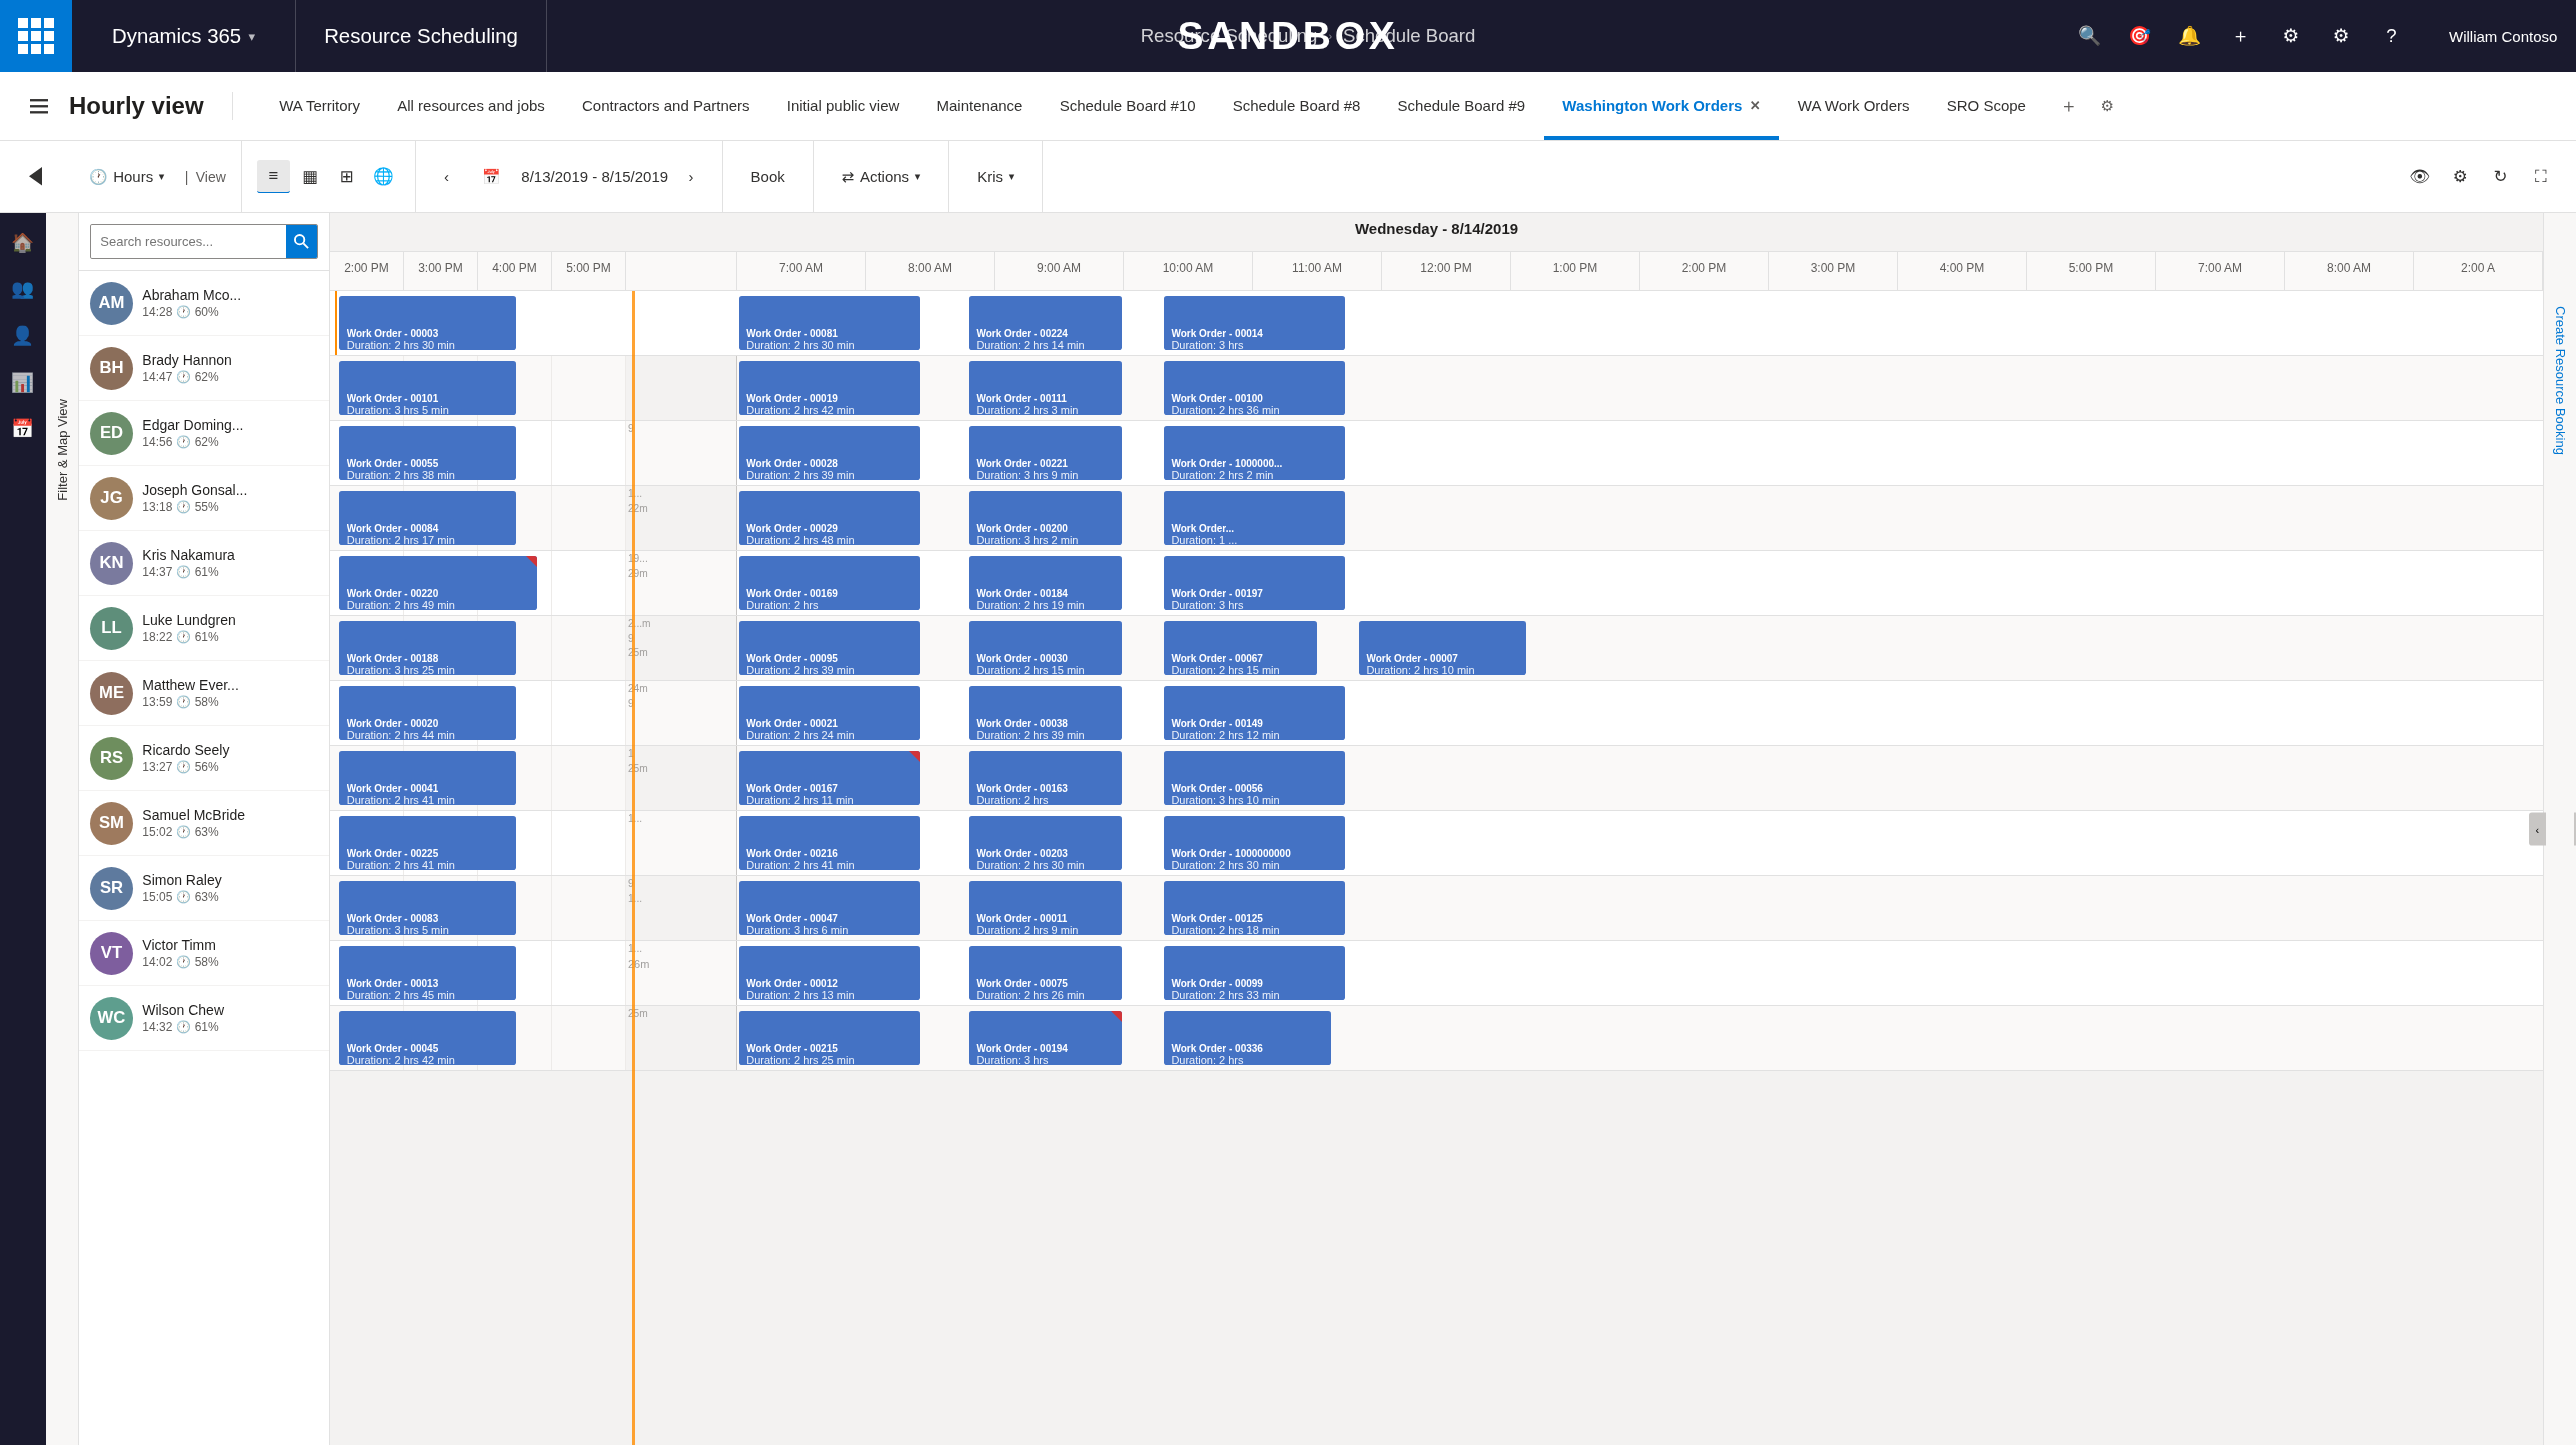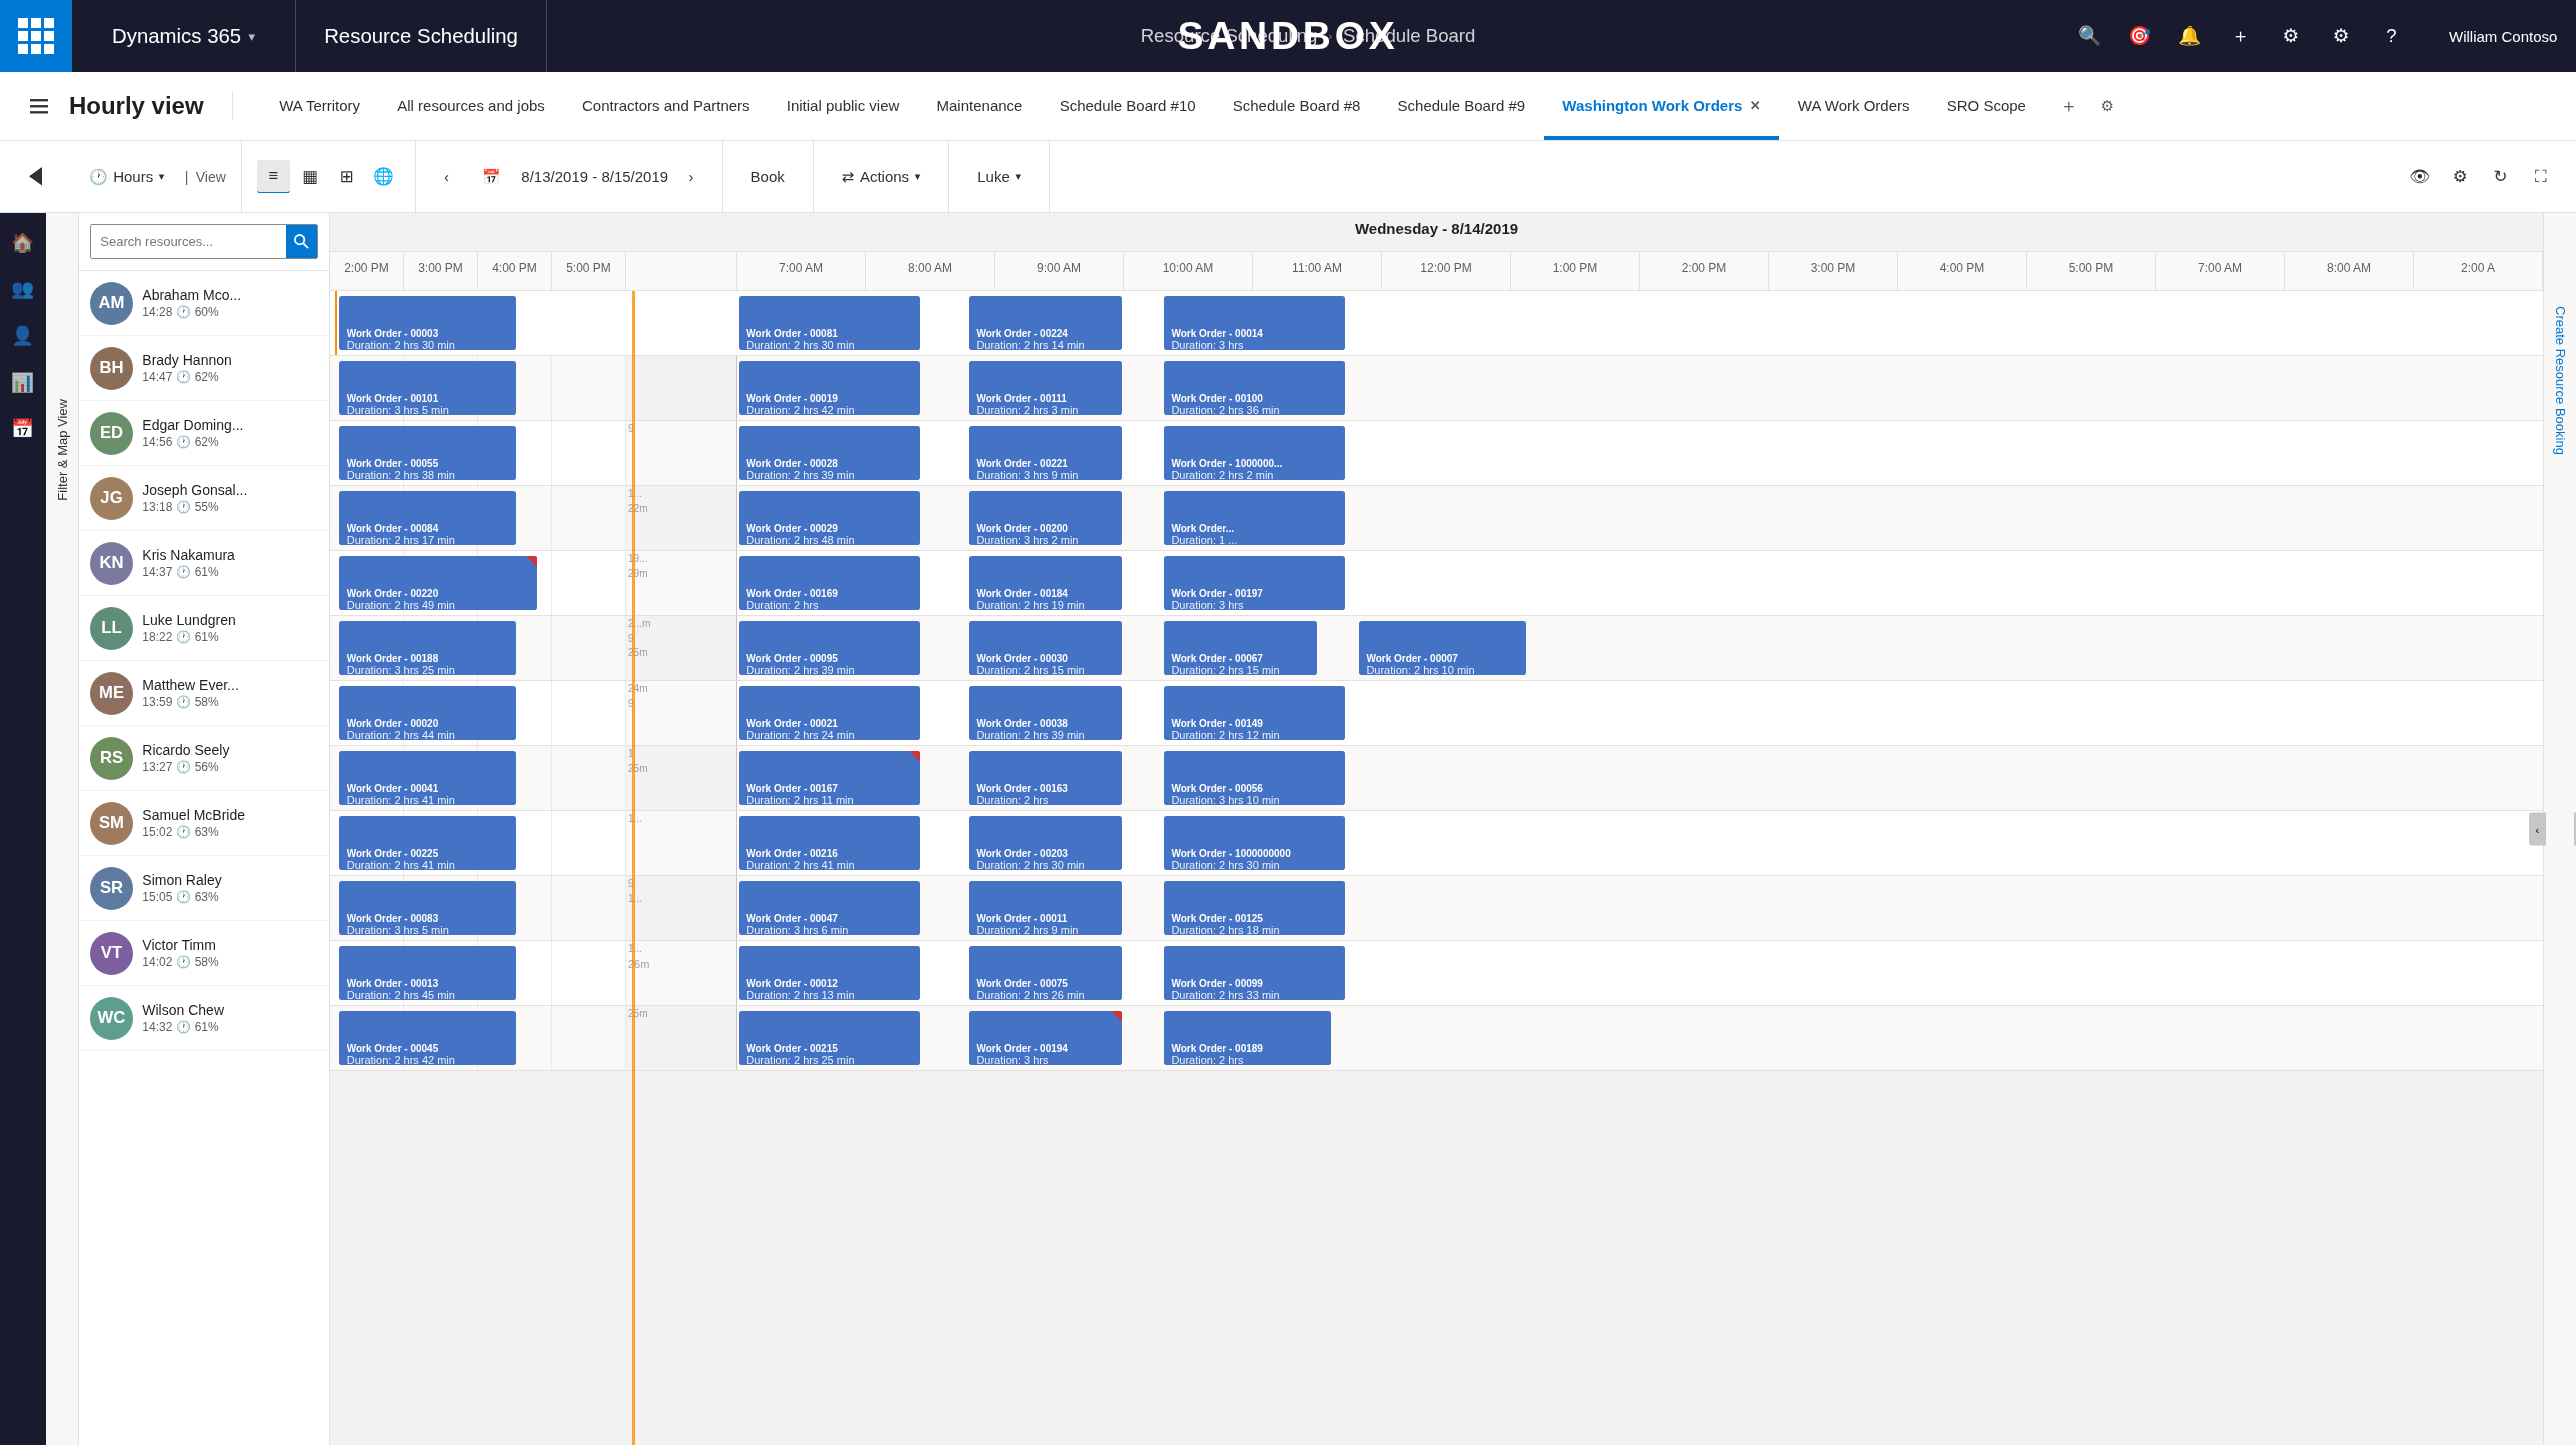--- a/index.html
+++ b/index.html
@@ -286,21 +286,21 @@
   </div>
   <div class="toolbar-group">
     <div class="toolbar-btn">
       <span>⇄</span>
       <span>Actions</span>
       <span class="chevron">▾</span>
     </div>
   </div>
   <div class="toolbar-group">
     <div class="toolbar-btn">
-      <span>Luke</span>
+      <span>Kris</span>
       <span class="chevron">▾</span>
     </div>
   </div>
   <div class="toolbar-spacer"></div>
   <div class="toolbar-right-icons">
     <div class="view-icon-btn">👁</div>
     <div class="view-icon-btn">⚙</div>
     <div class="view-icon-btn">↻</div>
     <div class="view-icon-btn">⛶</div>
   </div>
@@ -846,21 +846,21 @@
         <div style="position:relative; flex:1;">
           <div class="work-order-block" style="position:absolute; left:1.9px; top:4.6px; width:181px; height:54px; background:#4472c4;">
             <div class="wo-title">Work Order - 00215</div>
             <div class="wo-duration">Duration: 2 hrs 25 min</div>
           </div>
           <div class="work-order-block red-corner" style="position:absolute; left:232px; top:4.6px; width:153px; height:54px; background:#4472c4;">
             <div class="wo-title">Work Order - 00194</div>
             <div class="wo-duration">Duration: 3 hrs</div>
           </div>
           <div class="work-order-block" style="position:absolute; left:427px; top:4.6px; width:167px; height:54px; background:#4472c4;">
-            <div class="wo-title">Work Order - 00189</div>
+            <div class="wo-title">Work Order - 00336</div>
             <div class="wo-duration">Duration: 2 hrs</div>
           </div>
         </div>
       </div>
 
     </div>
 
     <div style="position:absolute; top:78px; left:302px; width:2.8px; bottom:0; background:rgba(255,140,0,0.8); z-index:20; pointer-events:none;"></div>
 
   </div>

